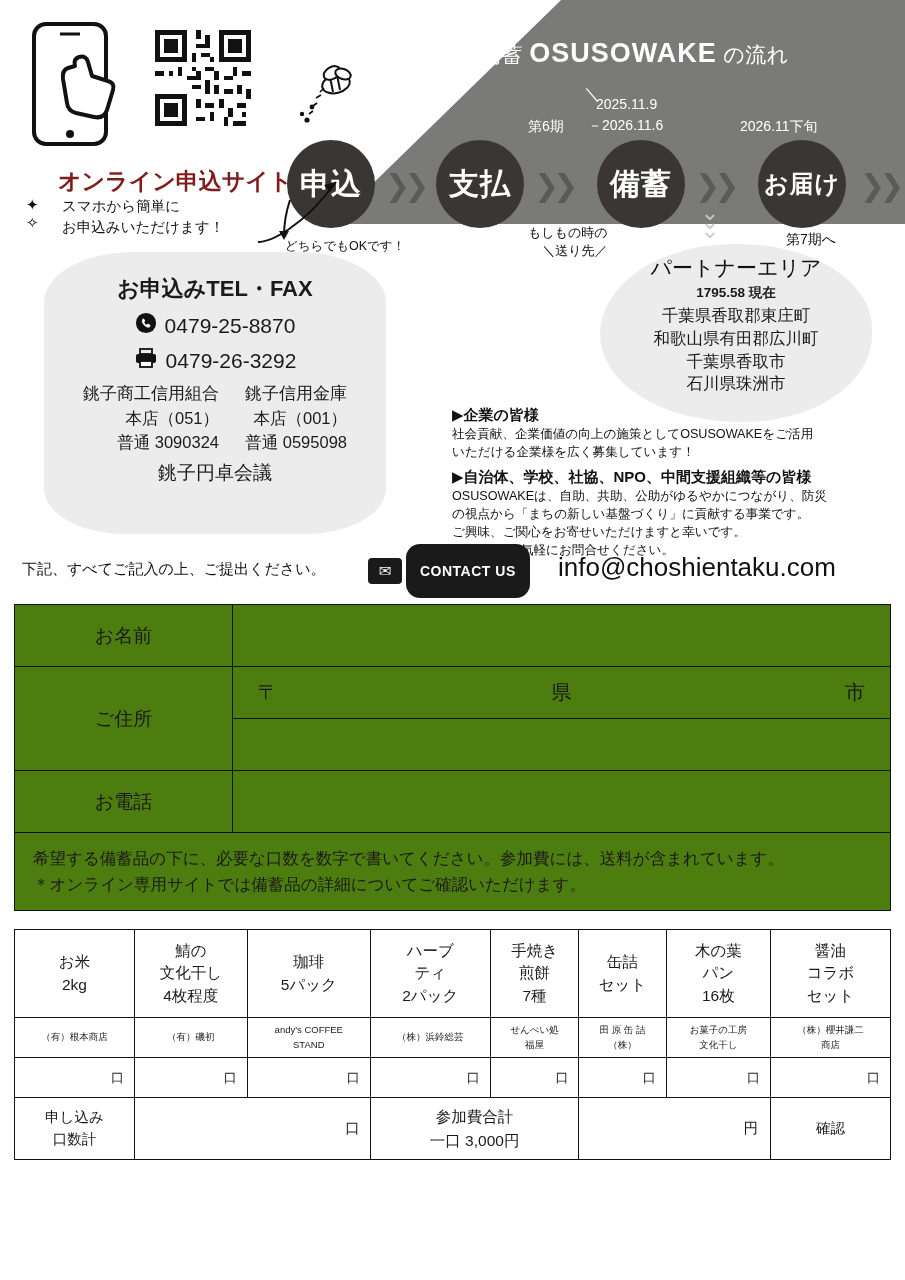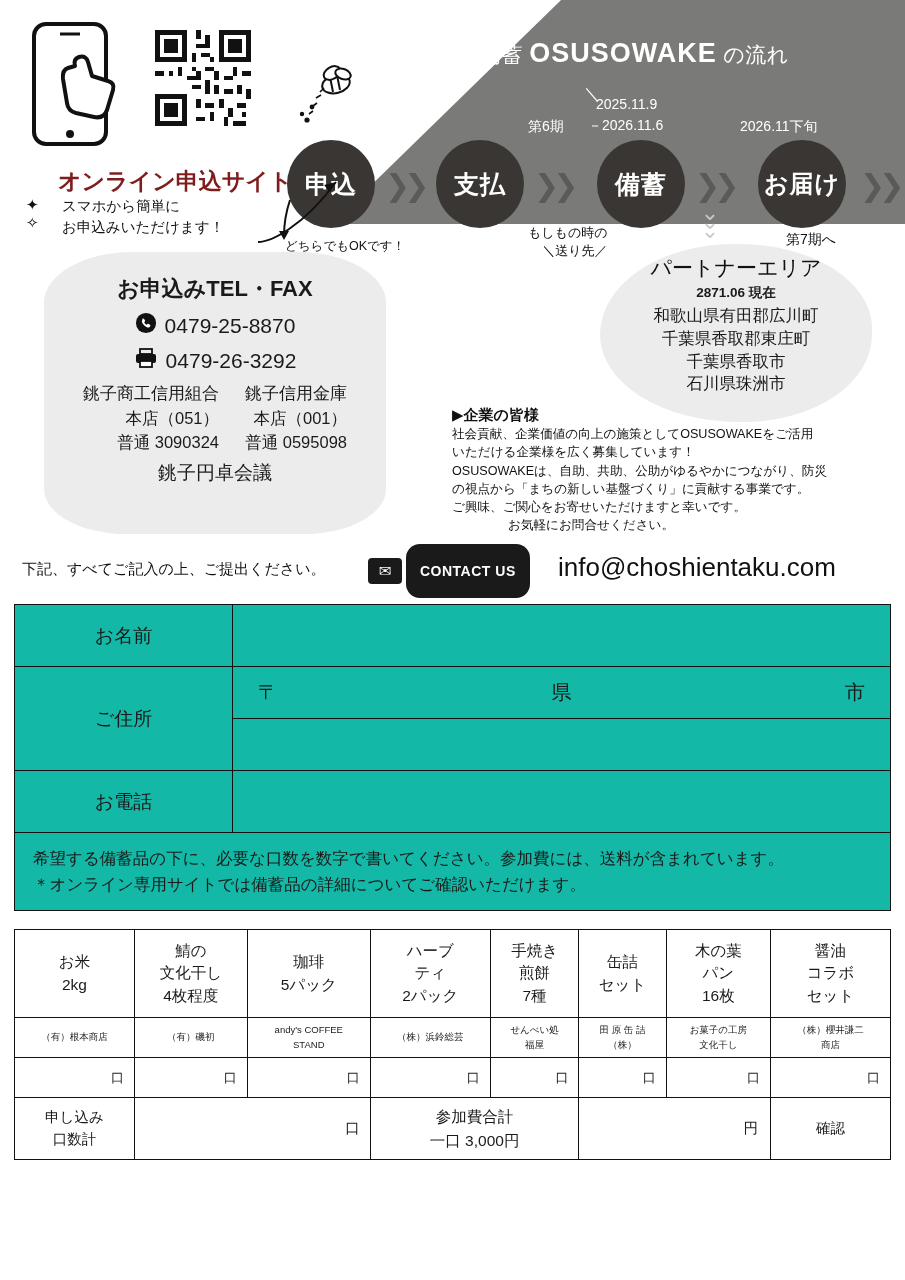--- a/index.html
+++ b/index.html
@@ -47,21 +47,21 @@
   .online-sub {
     position:absolute; left:62px; top:196px; font-size:14.5px; color:#111; line-height:1.45;
     white-space:nowrap;
   }
   .sparkle { position:absolute; left:26px; top:196px; font-size:15px; color:#111; line-height:1.2;}
 
   
   .circle {
     position:absolute; width:88px; height:88px; border-radius:50%;
     background:#3a3633; color:#fff; display:flex; align-items:center; justify-content:center;
-    font-size:25px; font-weight:bold; letter-spacing:1px;
+    font-size:30px; font-weight:bold; letter-spacing:1px;
   }
   .chev {
     position:absolute; color:#5c5a57; font-size:30px; font-weight:bold; letter-spacing:-6px;
   }
   .circ-label {
     position:absolute; font-size:14px; color:#fff; white-space:nowrap; text-align:center;
   }
   .circ-label.dark { color:#111; }
 
   
@@ -117,21 +117,21 @@
   }
   .contact-pill .cus {
     background:#1a1a1a; color:#fff; font-size:14px; font-weight:bold; letter-spacing:0.5px;
     padding:19px 14px; border-radius:14px;
   }
   .email { position:absolute; left:558px; top:552px; font-size:26px; color:#111; }
 
   
   table.form {
     position:absolute; left:14px; top:604px; width:877px;
-    border-collapse:collapse; background:#14b8a6;
+    border-collapse:collapse; background:#4d7c0f;
   }
   table.form td { border:1.5px solid #111; }
   .lbl { text-align:center; font-size:19px; width:218px; }
   .h-name { height:62px; }
   .h-addr1 { height:52px; }
   .h-addr2 { height:52px; }
   .h-tel { height:62px; }
   .addr-line { display:flex; align-items:center; font-size:20px; padding:0 24px; height:100%;}
   .addr-line span.a { flex:0 0 auto; }
   .addr-line span.sp1 { flex:1 1 auto; }
@@ -275,24 +275,24 @@
 
 <div class="note-send">
   <span>もしもの時の</span><br>
   <span>＼送り先／</span>
 </div>
 
 <div class="arrows-down">⌄<br>⌄<br>⌄</div>
 
 <div class="blob-partner">
   <div class="t1">パートナーエリア</div>
-  <div class="t2">2871.06 現在</div>
+  <div class="t2">1795.58 現在</div>
   <div class="t3">
+    <div>千葉県香取郡東庄町</div>
     <div>和歌山県有田郡広川町</div>
-    <div>千葉県香取郡東庄町</div>
     <div>千葉県香取市</div>
     <div>石川県珠洲市</div>
   </div>
 </div>
 
 <div class="blob-contact">
   <div class="h1">お申込みTEL・FAX</div>
   <div class="row">
     <span>
       <svg width="22" height="22" viewBox="0 0 24 24">
@@ -326,20 +326,21 @@
   </div>
   <div class="h3">銚子円卓会議</div>
 </div>
 
 <div class="rblock">
   <div class="hd">▶企業の皆様</div>
   <div class="bd">
     <span>社会貢献、企業価値の向上の施策としてOSUSOWAKEをご活用</span><br>
     <span>いただける企業様を広く募集しています！</span>
   </div>
+  <div class="hd" style="margin-top:6px;">▶自治体、学校、社協、NPO、中間支援組織等の皆様</div>
   <div class="bd">
     <span>OSUSOWAKEは、自助、共助、公助がゆるやかにつながり、防災</span><br>
     <span>の視点から「まちの新しい基盤づくり」に貢献する事業です。</span><br>
     <span>ご興味、ご関心をお寄せいただけますと幸いです。</span><br>
     <span style="display:inline-block;padding-left:56px;">お気軽にお問合せください。</span>
   </div>
 </div>
 
 <div class="submit-note">下記、すべてご記入の上、ご提出ください。</div>
 <div class="contact-pill">

